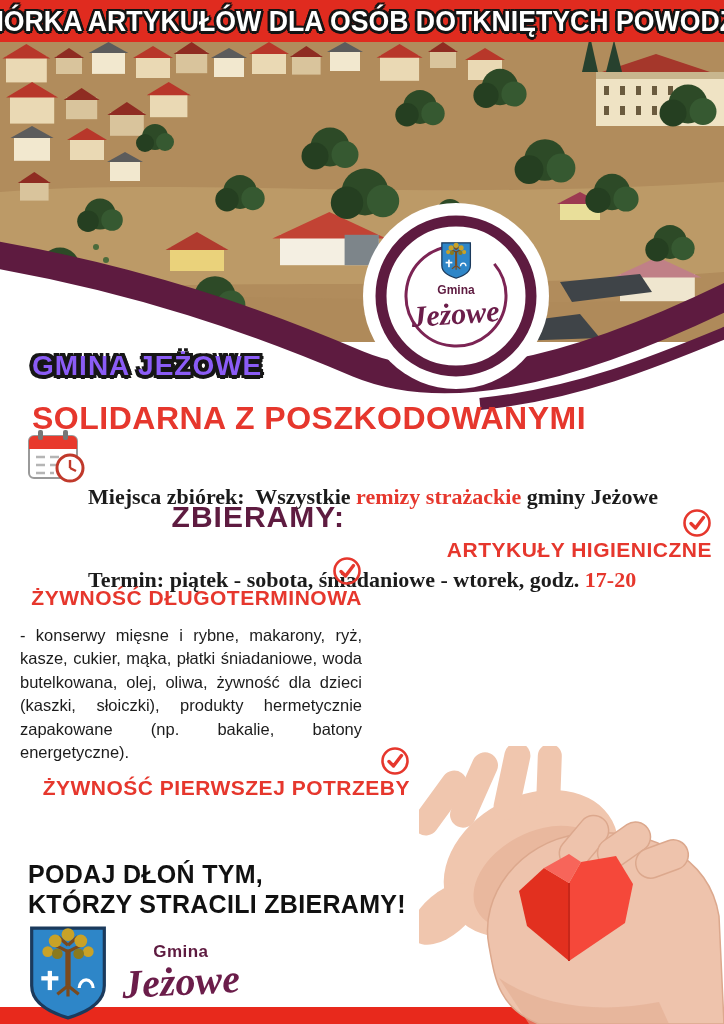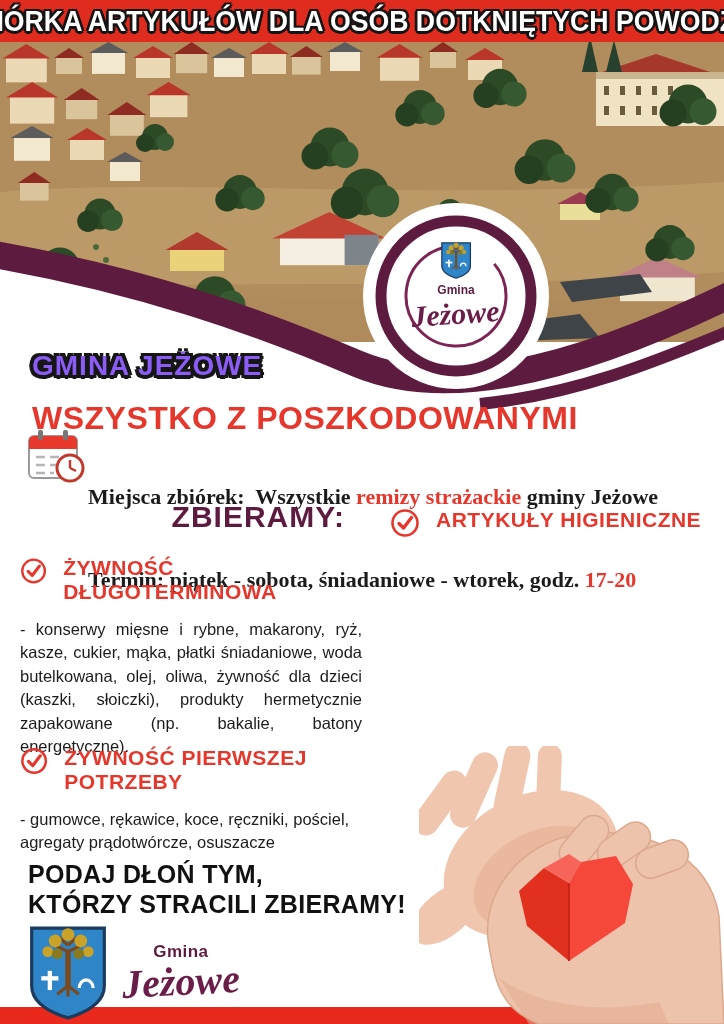--- a/index.html
+++ b/index.html
@@ -24,21 +24,21 @@
   
   .info{position:absolute;left:26px;top:428px;width:690px;display:flex;}
   .info .cal{flex:0 0 62px;}
   .info-text{font-family:"Liberation Serif",serif;font-weight:700;font-size:22px;
              color:#1b1b1b;line-height:1.25;white-space:pre-wrap;}
   .red{color:#e6372d;}
   
   .zbieramy{position:absolute;left:95px;top:500px;width:250px;margin:0;text-align:right;
             font-size:30px;font-weight:900;color:#5e1b40;letter-spacing:1px;}
   .section{position:absolute;}
-  .sec-head{display:flex;align-items:flex-start;gap:16px;}
+  .sec-head{display:flex;align-items:flex-end;gap:0;flex-direction:column;}
   .sec-head h3{margin:0;font-size:21px;font-weight:900;color:#e6372d;letter-spacing:.5px;}
   .sec-body{margin:14px 0 0 0;font-size:16.5px;color:#1c1c1c;line-height:1.42;
             text-align:justify;}
   .sec-food{left:20px;top:556px;width:342px;}
   .sec-hyg{left:390px;top:508px;width:322px;}
   .sec-need{left:20px;top:746px;width:390px;}
   .sec-need .sec-body{width:345px;text-align:left;}
   
   .cta{position:absolute;left:28px;top:860px;margin:0;font-size:25px;font-weight:900;
        color:#111;line-height:1.18;letter-spacing:.3px;}
@@ -206,21 +206,21 @@
         <g fill="#ffffff">
           <rect x="17" y="42" width="4" height="18"></rect>
             <rect x="11" y="47" width="16" height="4"></rect>
         </g>
         <path d="M45,52 a8,9 0 1 0 16,0 l-3,0 a5,6 0 1 1 -10,0 Z" fill="#ffffff" transform="rotate(180 53 55)"></path>
       </g>
     </defs>
   </svg>
 
   <h2 class="hero-title">GMINA JEŻOWE</h2>
-  <h3 class="hero-sub">WSZYSTKO Z POSZKODOWANYMI</h3>
+  <h3 class="hero-sub">SOLIDARNA Z POSZKODOWANYMI</h3>
 
   <div class="info">
     <svg class="cal" width="62" height="56" viewBox="0 0 62 56" aria-hidden="true">
       <rect x="3" y="8" width="48" height="42" rx="5" fill="#ffffff" stroke="#9a9a9a" stroke-width="2"></rect>
       <path d="M3,13 a5,5 0 0 1 5,-5 h38 a5,5 0 0 1 5,5 v8 h-48 Z" fill="#e8392c"></path>
       <rect x="12" y="2" width="5" height="10" rx="2" fill="#777"></rect>
       <rect x="37" y="2" width="5" height="10" rx="2" fill="#777"></rect>
       <g stroke="#b5b5b5" stroke-width="2.6" stroke-dasharray="9 5">
         <line x1="10" y1="29" x2="36" y2="29"></line>
           <line x1="10" y1="37" x2="32" y2="37"></line>
@@ -260,21 +260,20 @@
   </div>
 
   <div class="section sec-need">
     <div class="sec-head">
       <svg width="30" height="30" viewBox="0 0 30 30" aria-hidden="true">
         <circle cx="15" cy="15" r="12.5" fill="none" stroke="#e6372d" stroke-width="2.6"></circle>
         <path d="M9,15.5 L13.5,20 L21.5,9.5" fill="none" stroke="#e6372d" stroke-width="3.4" stroke-linecap="round" stroke-linejoin="round"></path>
       </svg>
       <h3>ŻYWNOŚĆ PIERWSZEJ POTRZEBY</h3>
     </div>
-    <p class="sec-body">-  gumowce, rękawice, koce, ręczniki, pościel, agregaty prądotwórcze, osuszacze</p>
   </div>
 
   <p class="cta">
     <span>PODAJ DŁOŃ TYM,</span><br>
     <span>KTÓRZY STRACILI ZBIERAMY!</span>
   </p>
 
   <div class="redbar"></div>
 
   <svg class="hands" viewBox="0 0 305 278" aria-hidden="true">

